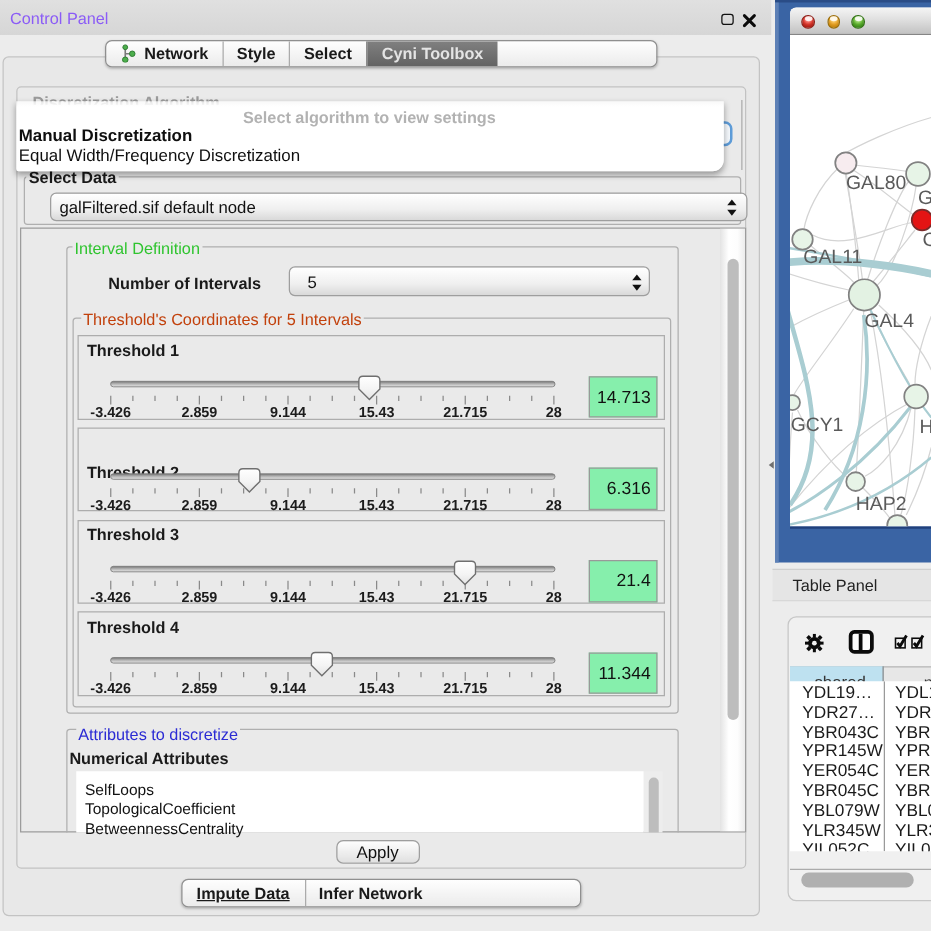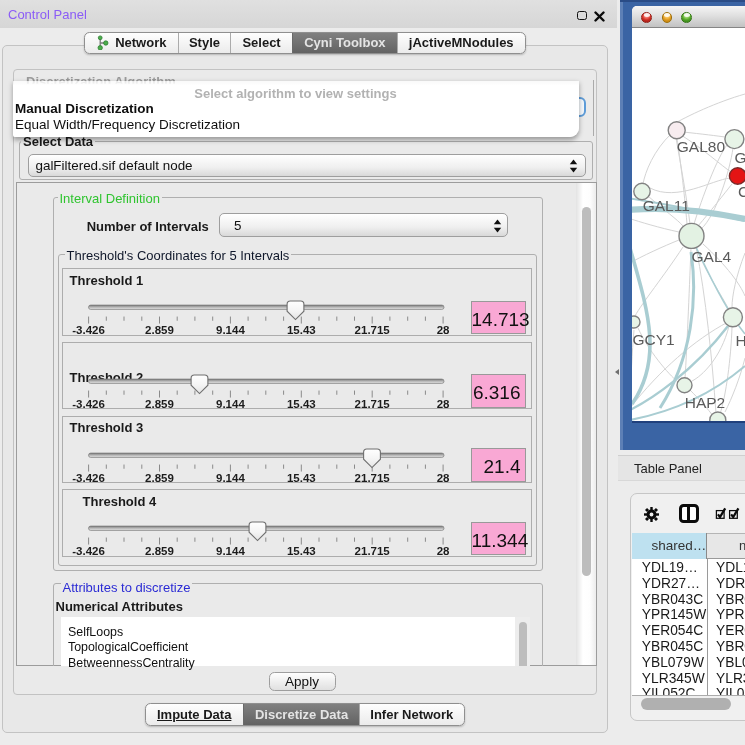--- a/index.html
+++ b/index.html
@@ -1,25 +1,25 @@
 <!DOCTYPE html>
 <html><head><meta charset="utf-8">
 <style>
   * { margin:0; padding:0; box-sizing:border-box; }
   html,body { width:745px; height:745px; overflow:hidden; }
   body { font-family:"Liberation Sans", sans-serif; background:#ececec; position:relative; }
   .abs { position:absolute; }
   .blab { position:absolute; font-size:13px; font-weight:bold; color:#1a1a1a; }
   .tbox { position:absolute; border:1px solid #adadad; background:#eaeaea; }
-  .vbox { position:absolute; width:55.5px; height:33.5px; background:#f9a8d4; border:1.3px solid #999;
-          font-size:19px; color:#111; text-align:right; padding:7px 4.5px 0 0; }
+  .vbox { position:absolute; width:55.5px; height:33.5px; background:#86efac; border:1.3px solid #999;
+          font-size:14px; color:#111; text-align:right; padding:7px 4.5px 0 0; }
   .gbox { position:absolute; border:1px solid #afafaf; border-radius:3px; }
   .glab { position:absolute; font-size:13px; background:#eaeaea; padding:0 2px; }
   .combo { position:absolute; border:1px solid #9e9e9e; border-radius:5px;
-           background:linear-gradient(#ffffff, #efefef 60%, #d9d9d9); font-size:13.4px; color:#111; }
+           background:linear-gradient(#ffffff, #efefef 60%, #d9d9d9); font-size:13.4px; color:#111;margin-left:12px; }
   .arrows { position:absolute; right:6px; top:4px; }
   .seg { position:absolute; display:flex; border:1px solid #8f8f8f; border-radius:5.5px;
          background:linear-gradient(#fefefe,#ebebeb); box-shadow:0 1px 2px rgba(0,0,0,0.22); overflow:hidden; }
   .seg div { font-size:13px; font-weight:bold; color:#1a1a1a; display:flex; align-items:center; justify-content:center;
              border-left:1px solid #ababab; }
   .seg div:first-child { border-left:none; }
   .seg .on { background:linear-gradient(#808080,#636363); color:#e4e4e4; border-left:1px solid #6a6a6a; }
   .trow { position:absolute; left:0; width:200px; height:15.8px; font-size:13.8px; color:#1a1a1a; }
   .trow .c1 { position:absolute; left:10.3px; }
   .trow .c2 { position:absolute; left:84.5px; }
@@ -133,21 +133,21 @@
   <rect x="14.6" y="5.6" width="7.7" height="7.7" fill="none" stroke="#0b0b0b" stroke-width="1.25"></rect>
   <path d="M2.9 9.4 L5 12 L10.2 3.4" fill="none" stroke="#0b0b0b" stroke-width="2.3"></path>
   <path d="M16.1 9.4 L18.2 12 L23.4 3.4" fill="none" stroke="#0b0b0b" stroke-width="2.3"></path>
 </svg>
 
 <div class="abs" style="left:631.5px;top:533px;width:113.5px;height:26px;background:#e7e7e7;border-top:1px solid #b5b5b5;border-bottom:1px solid #9a9a9a;"></div>
 <div class="abs" style="left:631.5px;top:533px;width:75.5px;height:26px;background:#bee1f0;border-right:1.4px solid #8a8a8a;
      font-size:13.5px;color:#333;padding:5px 0 0 20px;">shared…</div>
 <div class="abs" style="left:739px;top:538px;font-size:13px;color:#333;">na</div>
 
-<div class="abs" style="left:631.5px;top:559px;width:113.5px;height:136px;background:#fff;overflow:hidden;">
+<div class="abs" style="left:631.5px;top:545px;width:113.5px;height:136px;background:#fff;overflow:hidden;">
   <div class="trow" style="top:0.9px;">
       <span class="c1">YDL19…</span>
       <span class="c2">YDL1</span>
     </div>
     <div class="trow" style="top:16.7px;">
       <span class="c1">YDR27…</span>
       <span class="c2">YDR2</span>
     </div>
     <div class="trow" style="top:32.5px;">
       <span class="c1">YBR043C</span>
@@ -200,21 +200,20 @@
   <div style="width:93px;"><svg width="14" height="15" viewBox="0 0 14 15" style="margin-right:5px;">
     <line x1="4.2" y1="2.6" x2="4.2" y2="13" stroke="#7a7a7a" stroke-width="1.3"></line>
     <line x1="4.2" y1="8" x2="9.8" y2="8" stroke="#7a7a7a" stroke-width="1.3"></line>
     <circle cx="4.2" cy="2.8" r="1.9" fill="#4cae4c" stroke="#2f7d32" stroke-width="0.8"></circle>
     <circle cx="4.2" cy="12.8" r="2.2" fill="#4cae4c" stroke="#2f7d32" stroke-width="0.8"></circle>
     <circle cx="9.8" cy="8" r="2.2" fill="#4cae4c" stroke="#2f7d32" stroke-width="0.8"></circle>
   </svg>Network</div>
   <div style="width:53px;">Style</div>
   <div style="width:61.7px;">Select</div>
   <div class="on" style="width:105.7px;">Cyni Toolbox</div>
-  <div style="width:128.1px;">jActiveMNodules</div>
 </div>
 
 <div class="abs" style="left:26px;top:73.5px;width:200px;height:10.5px;overflow:hidden;">
     <div class="blab" style="left:0;top:0;font-size:13px;color:#9b9b9b;">Discretization Algorithm</div>
   </div>
 <div class="abs" style="left:592.5px;top:80px;width:1px;height:56px;background:#ababab;"></div>
 <div class="abs" style="left:563.5px;top:96.5px;width:22.5px;height:20px;border:2.4px solid #5e9cd8;border-radius:6px;background:#f4f8fc;"></div>
 
 <div class="gbox" style="left:18.7px;top:141px;width:574.3px;height:39px;"></div>
 <div class="glab blab" style="left:21px;top:133.5px;">Select Data</div>
@@ -233,21 +232,21 @@
 
 <div class="blab" style="left:86.7px;top:219px;">Number of Intervals</div>
 <div class="combo" style="left:219px;top:213px;width:288.5px;height:23.5px;padding:3.5px 0 0 14px;">5
   <svg class="arrows" width="9" height="14" viewBox="0 0 9 14" style="top:4.8px;right:5px;">
     <path d="M4.5 0.5 L8.2 5.2 H0.8 Z" fill="#111"></path>
       <path d="M4.5 13.5 L8.2 8.8 H0.8 Z" fill="#111"></path>
   </svg>
 </div>
 
 <div class="gbox" style="left:58px;top:254px;width:478.5px;height:312px;"></div>
-<div class="glab" style="left:64.5px;top:247.5px;color:#0f172a;">Threshold's Coordinates for 5 Intervals</div>
+<div class="glab" style="left:64.5px;top:247.5px;color:#c2410c;">Threshold's Coordinates for 5 Intervals</div>
 
   <div class="tbox" style="left:62px;top:268.0px;width:470px;height:67.5px;"></div>
   <div class="blab" style="left:69.5px;top:272.5px;">Threshold 1</div>
   <svg style="position:absolute;left:62px;top:268.0px;" width="471" height="68" viewBox="0 268.0 471 67.5">
     <defs>
       <linearGradient id="gg0" x1="0" y1="0" x2="0" y2="1">
         <stop offset="0" stop-color="#757575"></stop>
         <stop offset="0.45" stop-color="#b2b2b2"></stop>
         <stop offset="1" stop-color="#e8e8e8"></stop>
       </linearGradient>
@@ -374,21 +373,21 @@
     <text x="26.6" y="481.0" text-anchor="middle" font-size="11.5" font-weight="bold" fill="#1c1c1c">-3.426</text>
     <text x="97.5" y="481.0" text-anchor="middle" font-size="11.5" font-weight="bold" fill="#1c1c1c">2.859</text>
     <text x="168.4" y="481.0" text-anchor="middle" font-size="11.5" font-weight="bold" fill="#1c1c1c">9.144</text>
     <text x="239.3" y="481.0" text-anchor="middle" font-size="11.5" font-weight="bold" fill="#1c1c1c">15.43</text>
     <text x="310.2" y="481.0" text-anchor="middle" font-size="11.5" font-weight="bold" fill="#1c1c1c">21.715</text>
     <text x="381.1" y="481.0" text-anchor="middle" font-size="11.5" font-weight="bold" fill="#1c1c1c">28</text>
     <path d="M 301.6 451.4 Q 301.6 448.2 304.8 448.2 L 315.2 448.2 Q 318.4 448.2 318.4 451.4 L 318.4 458.4 L 310.0 466.8 L 301.6 458.4 Z" fill="url(#tg2)" stroke="#6f6f6f" stroke-width="1.1"></path>
   </svg>
   <div class="vbox" style="left:470.5px;top:448.0px;">21.4</div>
   <div class="tbox" style="left:62px;top:489.0px;width:470px;height:67.5px;"></div>
-  <div class="blab" style="left:69.5px;top:493.5px;margin-left:13px;">Threshold 4</div>
+  <div class="blab" style="left:69.5px;top:493.5px;">Threshold 4</div>
   <svg style="position:absolute;left:62px;top:489.0px;" width="471" height="68" viewBox="0 489.0 471 67.5">
     <defs>
       <linearGradient id="gg3" x1="0" y1="0" x2="0" y2="1">
         <stop offset="0" stop-color="#757575"></stop>
         <stop offset="0.45" stop-color="#b2b2b2"></stop>
         <stop offset="1" stop-color="#e8e8e8"></stop>
       </linearGradient>
       <linearGradient id="tg3" x1="0" y1="0" x2="0" y2="1">
         <stop offset="0" stop-color="#ffffff"></stop>
         <stop offset="0.55" stop-color="#f4f4f4"></stop>
@@ -441,21 +440,20 @@
 <div class="abs" style="left:519px;top:621.5px;width:8px;height:44px;border-radius:4px 4px 0 0;background:#bdbdbd;"></div>
 
 <div class="abs" style="left:575.5px;top:183px;width:20px;height:482px;background:linear-gradient(to right,#e3e3e3,#ffffff 35%,#fdfdfd 70%,#ececec);"></div>
 <div class="abs" style="left:581.5px;top:207px;width:9px;height:369px;border-radius:4.5px;background:#bdbdbd;"></div>
 
 <div class="abs" style="left:268.5px;top:671.5px;width:67px;height:19.5px;border:1px solid #9e9e9e;border-radius:5.5px;
      background:linear-gradient(#fefefe,#e0e0e0);font-size:13.5px;color:#111;text-align:center;padding-top:1.5px;">Apply</div>
 
 <div class="seg" style="left:144.5px;top:702.5px;width:320px;height:23.5px;">
   <div style="width:98px;text-decoration:underline;">Impute Data</div>
-  <div class="on" style="width:117px;">Discretize Data</div>
   <div style="width:105px;">Infer Network</div>
 </div>
 
 <div class="abs" style="left:12.5px;top:81px;width:566px;height:55.5px;border-radius:0 0 9px 2px;
      background:linear-gradient(rgba(255,255,255,0.72), #ffffff 4.5px);box-shadow:0 2.5px 5px rgba(0,0,0,0.35);"></div>
 <div class="abs" style="left:12.5px;top:85.5px;width:566px;text-align:center;font-size:13px;font-weight:bold;color:#b2b2b2;">Select algorithm to view settings</div>
 <div class="abs" style="left:15px;top:101px;font-size:13.5px;font-weight:bold;color:#0f0f0f;">Manual Discretization</div>
 <div class="abs" style="left:15px;top:117px;font-size:13.5px;color:#0f0f0f;">Equal Width/Frequency Discretization</div>
 
 </body></html>

